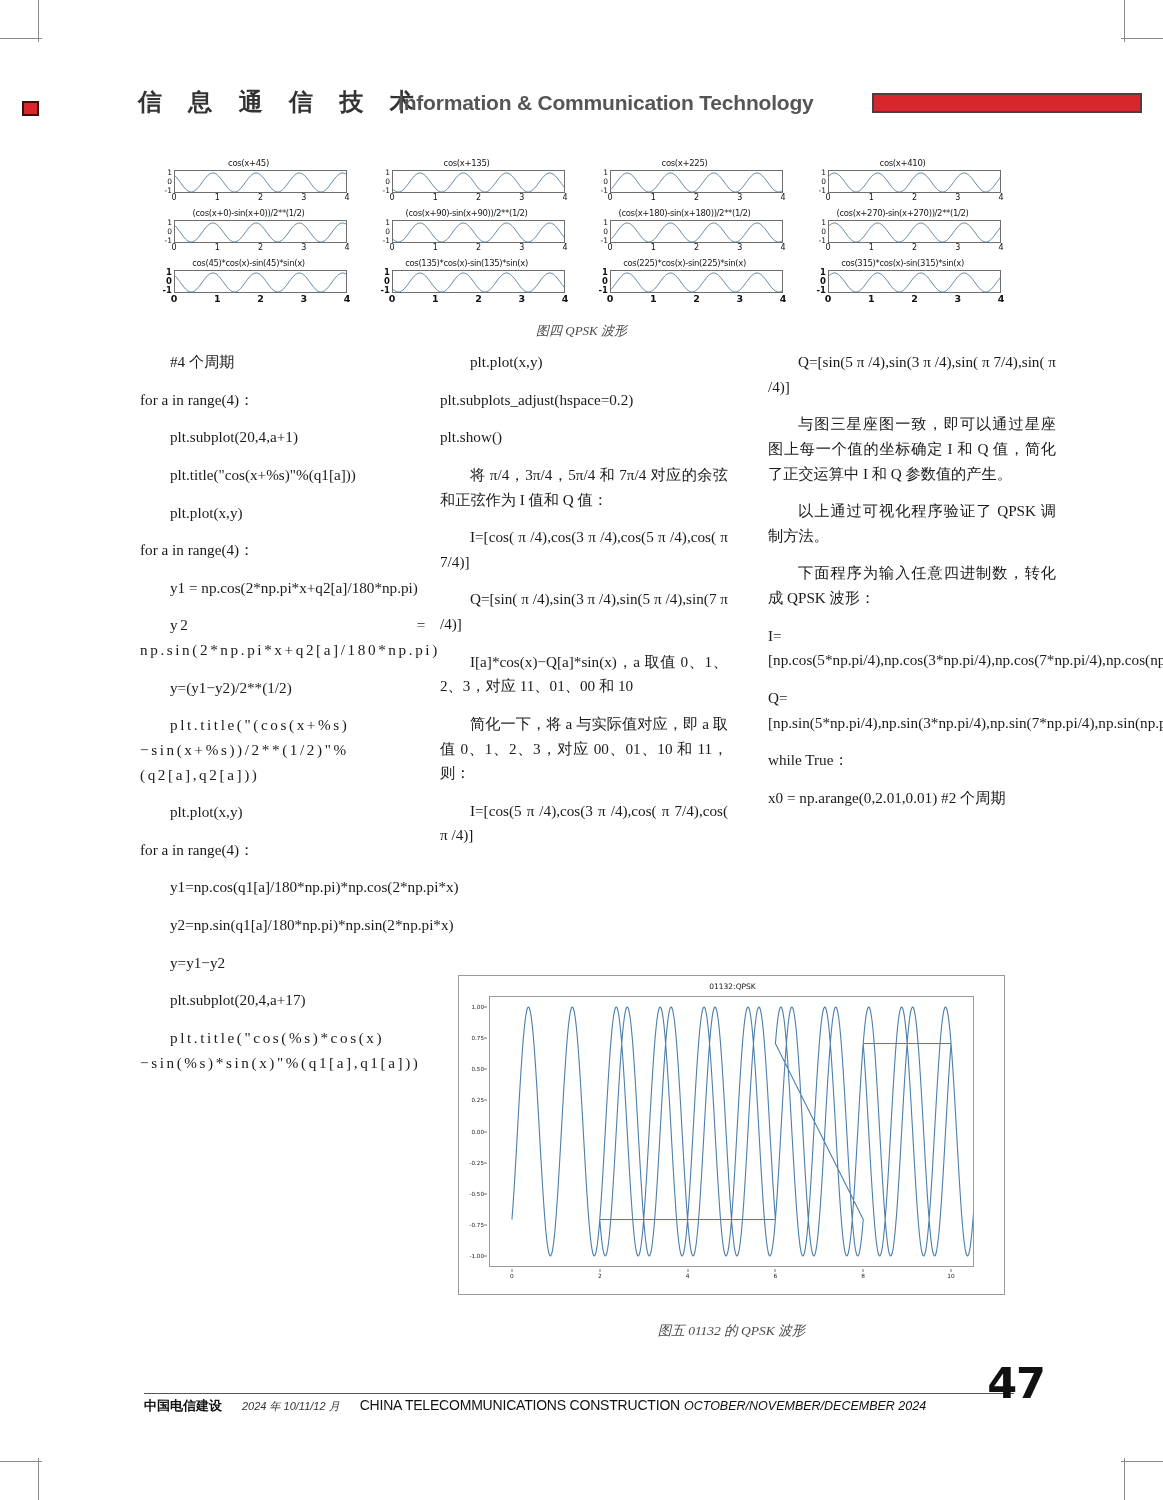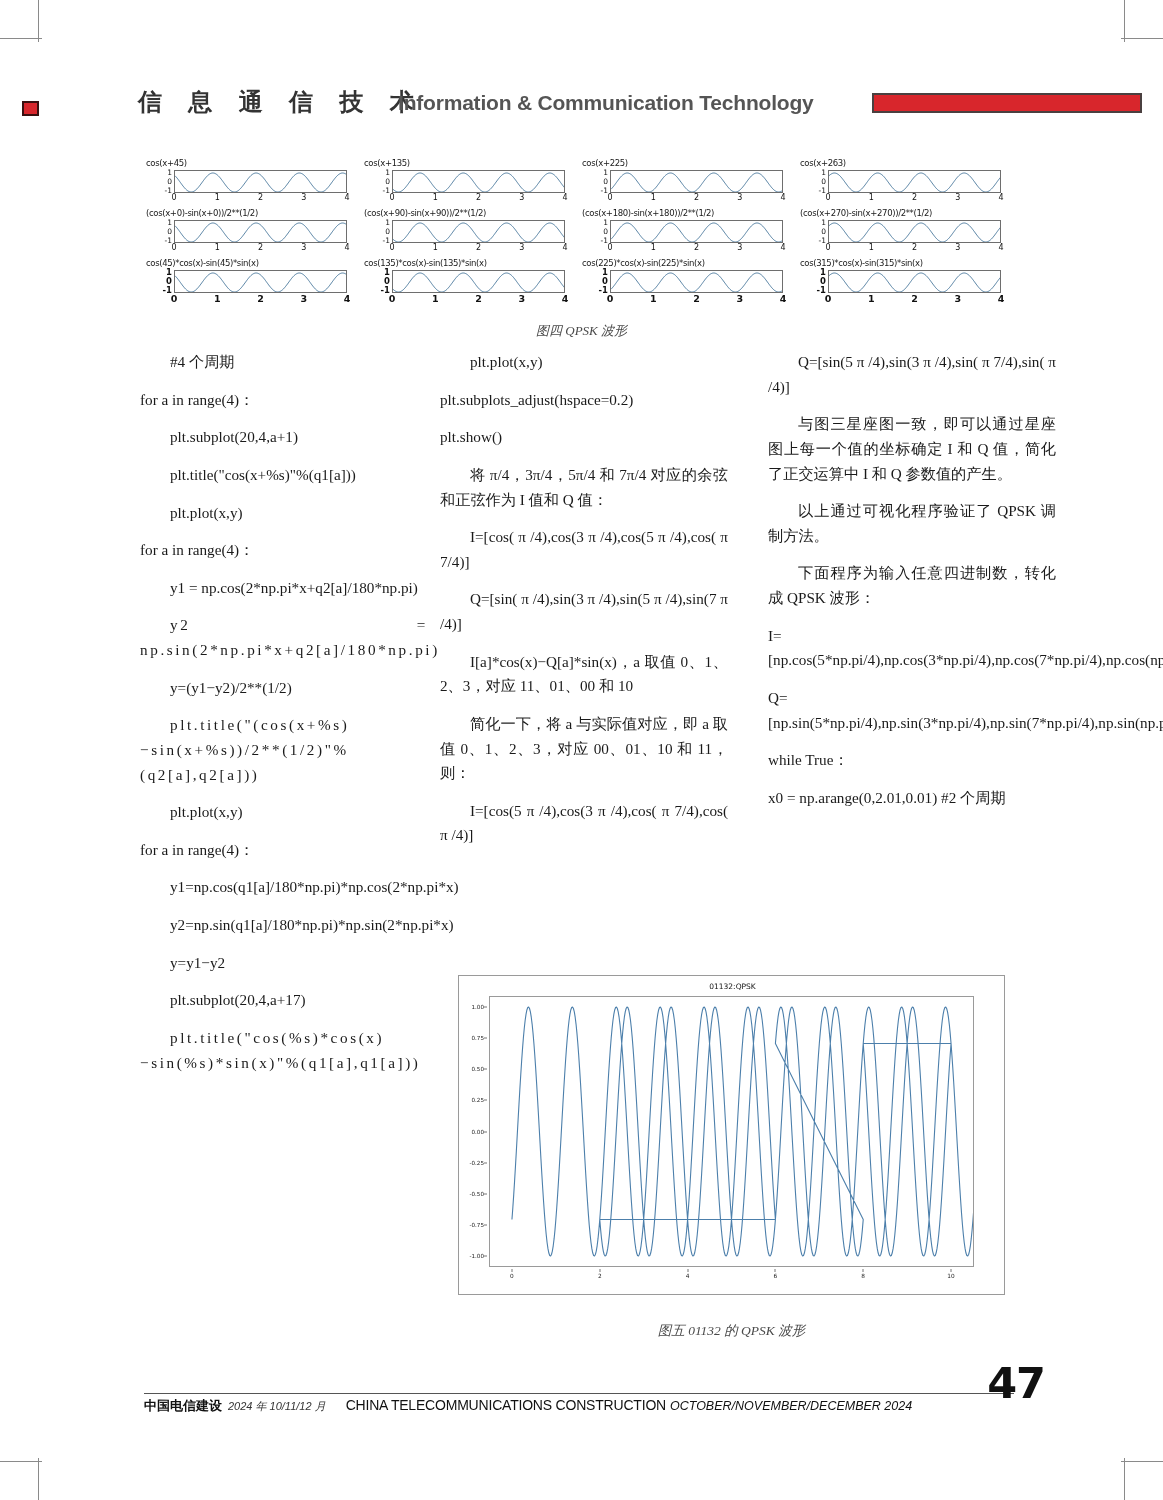--- a/index.html
+++ b/index.html
@@ -70,20 +70,21 @@
     left: 146px; top: 158px;
     width: 862px; height: 150px;
   }
   .fig4-col {
     position: absolute;
     top: 0; width: 205px; height: 150px;
   }
   .mini { position: absolute; left: 0; width: 205px; height: 46px; }
   .mini-title {
     position: absolute; top: 0; left: 0; width: 205px;
+    text-align: center;
     font-family: "DejaVu Sans", sans-serif;
     font-size: 8.5px;
     color: #181818;
     white-space: nowrap;
     letter-spacing: -0.35px;
   }
   .mini-box {
     position: absolute; top: 12px; left: 28px;
     width: 173px; height: 23px;
     border: 1px solid #6e6e6e;
@@ -222,21 +223,21 @@
     width: 880px; height: 30px;
     white-space: nowrap;
   }
   #footer-cn {
     font-family: "DejaVu Sans", sans-serif;
     font-size: 13px; font-weight: bold; color: #111;
   }
   #footer-date {
     font-family: "Liberation Sans", sans-serif;
     font-size: 11px; font-style: italic; color: #333;
-    margin-left: 2px;
+    margin-left: 16px;
   }
   #footer-en {
     font-family: "Liberation Sans", sans-serif;
     font-size: 14px; color: #111; margin-left: 16px;
     letter-spacing: -0.2px;
   }
   #footer-en2 {
     font-family: "Liberation Sans", sans-serif;
     font-size: 12.5px; font-style: italic; color: #111;
     margin-left: 0;
@@ -452,21 +453,21 @@
           <span style="left:0px">0</span>
           <span style="left:43.25px">1</span>
           <span style="left:86.5px">2</span>
           <span style="left:129.75px">3</span>
           <span style="left:173px">4</span>
         </div>
       </div>
     </div>
     <div class="fig4-col" style="left: 654px;">
       <div class="mini" style="top: 0px;">
-        <div class="mini-title">cos(x+263)</div>
+        <div class="mini-title">cos(x+410)</div>
         <div class="mini-ylabs">
           <div>1</div>
           <div>0</div>
           <div>-1</div>
         </div>
         <div class="mini-box">
           <svg width="173" height="23" viewBox="0 0 173 23">
             <path d="M0.00,4.78L0.67,4.17L1.33,3.62L2.00,3.14L2.66,2.75L3.33,2.43L3.99,2.20L4.66,2.06L5.32,2.00L5.99,2.03L6.65,2.16L7.32,2.36L7.98,2.66L8.65,3.04L9.32,3.49L9.98,4.02L10.65,4.62L11.31,5.29L11.98,6.01L12.64,6.78L13.31,7.60L13.97,8.46L14.64,9.34L15.30,10.24L15.97,11.16L16.63,12.07L17.30,12.99L17.97,13.88L18.63,14.76L19.30,15.61L19.96,16.41L20.63,17.18L21.29,17.89L21.96,18.53L22.62,19.12L23.29,19.63L23.95,20.07L24.62,20.42L25.28,20.70L25.95,20.88L26.62,20.98L27.28,20.99L27.95,20.92L28.61,20.75L29.28,20.50L29.94,20.16L30.61,19.75L31.27,19.25L31.94,18.69L32.60,18.05L33.27,17.36L33.93,16.61L34.60,15.81L35.27,14.98L35.93,14.11L36.60,13.21L37.26,12.30L37.93,11.39L38.59,10.47L39.26,9.56L39.92,8.67L40.59,7.81L41.25,6.98L41.92,6.20L42.58,5.46L43.25,4.78L43.92,4.17L44.58,3.62L45.25,3.14L45.91,2.75L46.58,2.43L47.24,2.20L47.91,2.06L48.57,2.00L49.24,2.03L49.90,2.16L50.57,2.36L51.23,2.66L51.90,3.04L52.57,3.49L53.23,4.02L53.90,4.62L54.56,5.29L55.23,6.01L55.89,6.78L56.56,7.60L57.22,8.46L57.89,9.34L58.55,10.24L59.22,11.16L59.88,12.07L60.55,12.99L61.22,13.88L61.88,14.76L62.55,15.61L63.21,16.41L63.88,17.18L64.54,17.89L65.21,18.53L65.87,19.12L66.54,19.63L67.20,20.07L67.87,20.42L68.53,20.70L69.20,20.88L69.87,20.98L70.53,20.99L71.20,20.92L71.86,20.75L72.53,20.50L73.19,20.16L73.86,19.75L74.52,19.25L75.19,18.69L75.85,18.05L76.52,17.36L77.18,16.61L77.85,15.81L78.52,14.98L79.18,14.11L79.85,13.21L80.51,12.30L81.18,11.39L81.84,10.47L82.51,9.56L83.17,8.67L83.84,7.81L84.50,6.98L85.17,6.20L85.83,5.46L86.50,4.78L87.17,4.17L87.83,3.62L88.50,3.14L89.16,2.75L89.83,2.43L90.49,2.20L91.16,2.06L91.82,2.00L92.49,2.03L93.15,2.16L93.82,2.36L94.48,2.66L95.15,3.04L95.82,3.49L96.48,4.02L97.15,4.62L97.81,5.29L98.48,6.01L99.14,6.78L99.81,7.60L100.47,8.46L101.14,9.34L101.80,10.24L102.47,11.16L103.13,12.07L103.80,12.99L104.47,13.88L105.13,14.76L105.80,15.61L106.46,16.41L107.13,17.18L107.79,17.89L108.46,18.53L109.12,19.12L109.79,19.63L110.45,20.07L111.12,20.42L111.78,20.70L112.45,20.88L113.12,20.98L113.78,20.99L114.45,20.92L115.11,20.75L115.78,20.50L116.44,20.16L117.11,19.75L117.77,19.25L118.44,18.69L119.10,18.05L119.77,17.36L120.43,16.61L121.10,15.81L121.77,14.98L122.43,14.11L123.10,13.21L123.76,12.30L124.43,11.39L125.09,10.47L125.76,9.56L126.42,8.67L127.09,7.81L127.75,6.98L128.42,6.20L129.08,5.46L129.75,4.78L130.42,4.17L131.08,3.62L131.75,3.14L132.41,2.75L133.08,2.43L133.74,2.20L134.41,2.06L135.07,2.00L135.74,2.03L136.40,2.16L137.07,2.36L137.73,2.66L138.40,3.04L139.07,3.49L139.73,4.02L140.40,4.62L141.06,5.29L141.73,6.01L142.39,6.78L143.06,7.60L143.72,8.46L144.39,9.34L145.05,10.24L145.72,11.16L146.38,12.07L147.05,12.99L147.72,13.88L148.38,14.76L149.05,15.61L149.71,16.41L150.38,17.18L151.04,17.89L151.71,18.53L152.37,19.12L153.04,19.63L153.70,20.07L154.37,20.42L155.03,20.70L155.70,20.88L156.37,20.98L157.03,20.99L157.70,20.92L158.36,20.75L159.03,20.50L159.69,20.16L160.36,19.75L161.02,19.25L161.69,18.69L162.35,18.05L163.02,17.36L163.68,16.61L164.35,15.81L165.02,14.98L165.68,14.11L166.35,13.21L167.01,12.30L167.68,11.39L168.34,10.47L169.01,9.56L169.67,8.67L170.34,7.81L171.00,6.98L171.67,6.20L172.33,5.46L173.00,4.78" fill="none" stroke="#3f7096" stroke-width="0.9"></path>
           </svg>
         </div>

